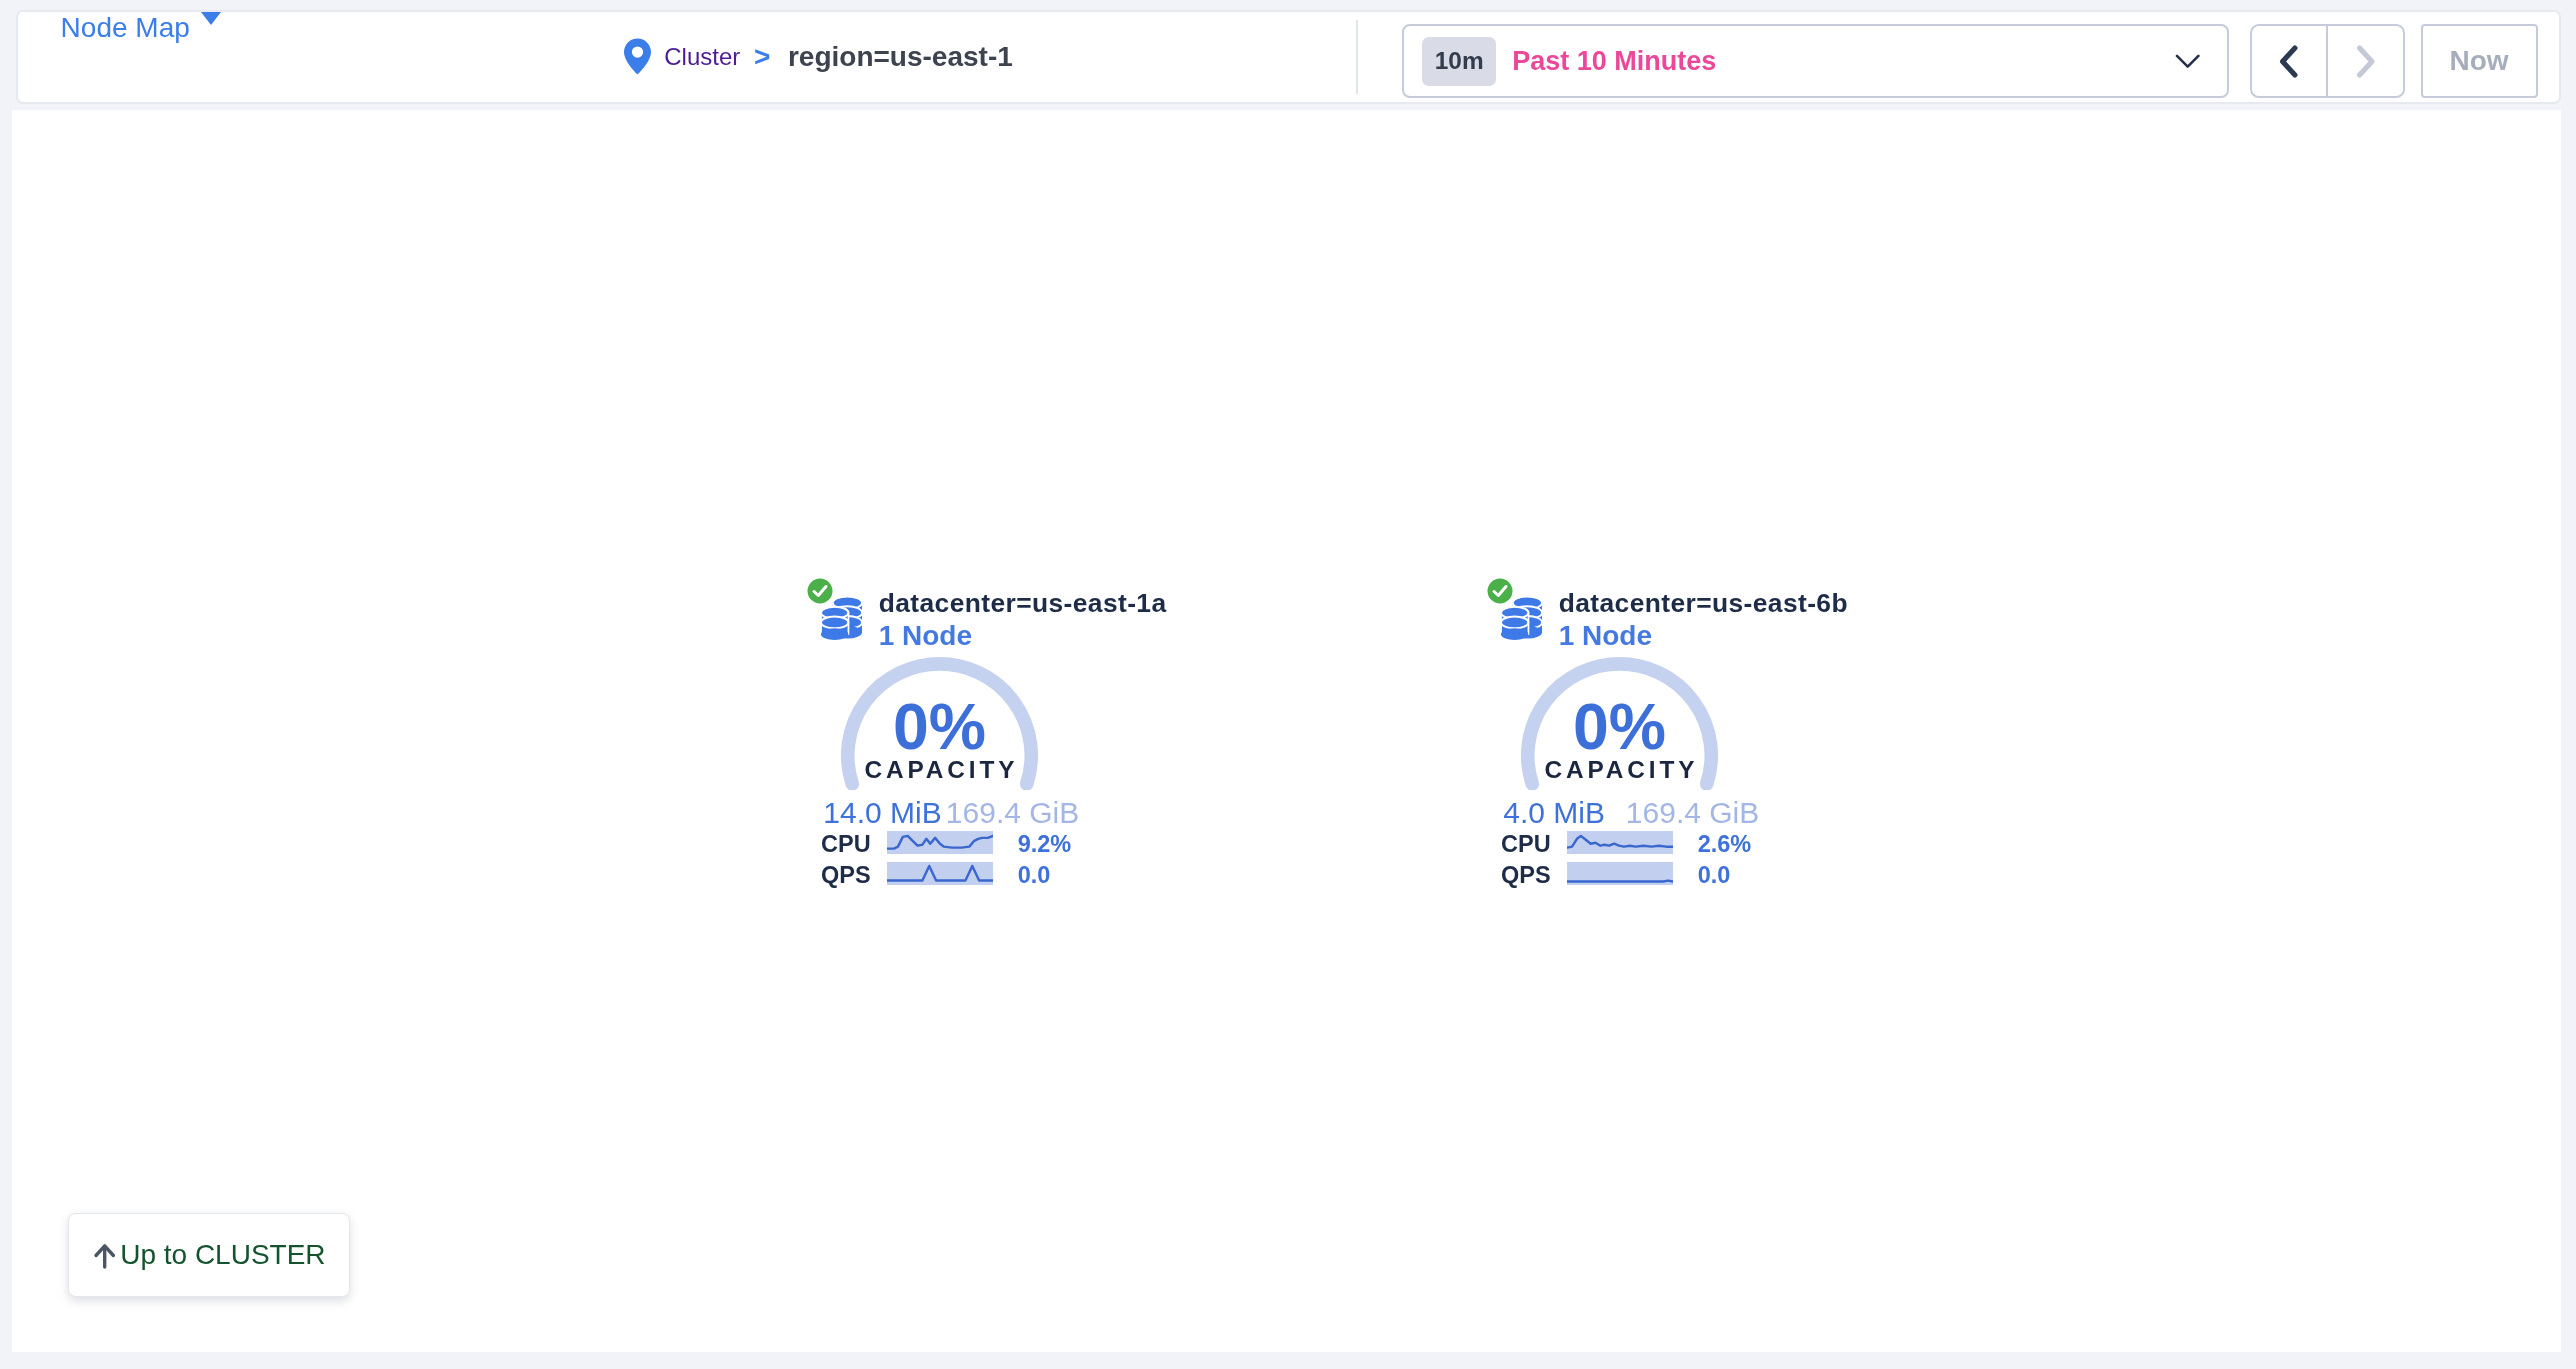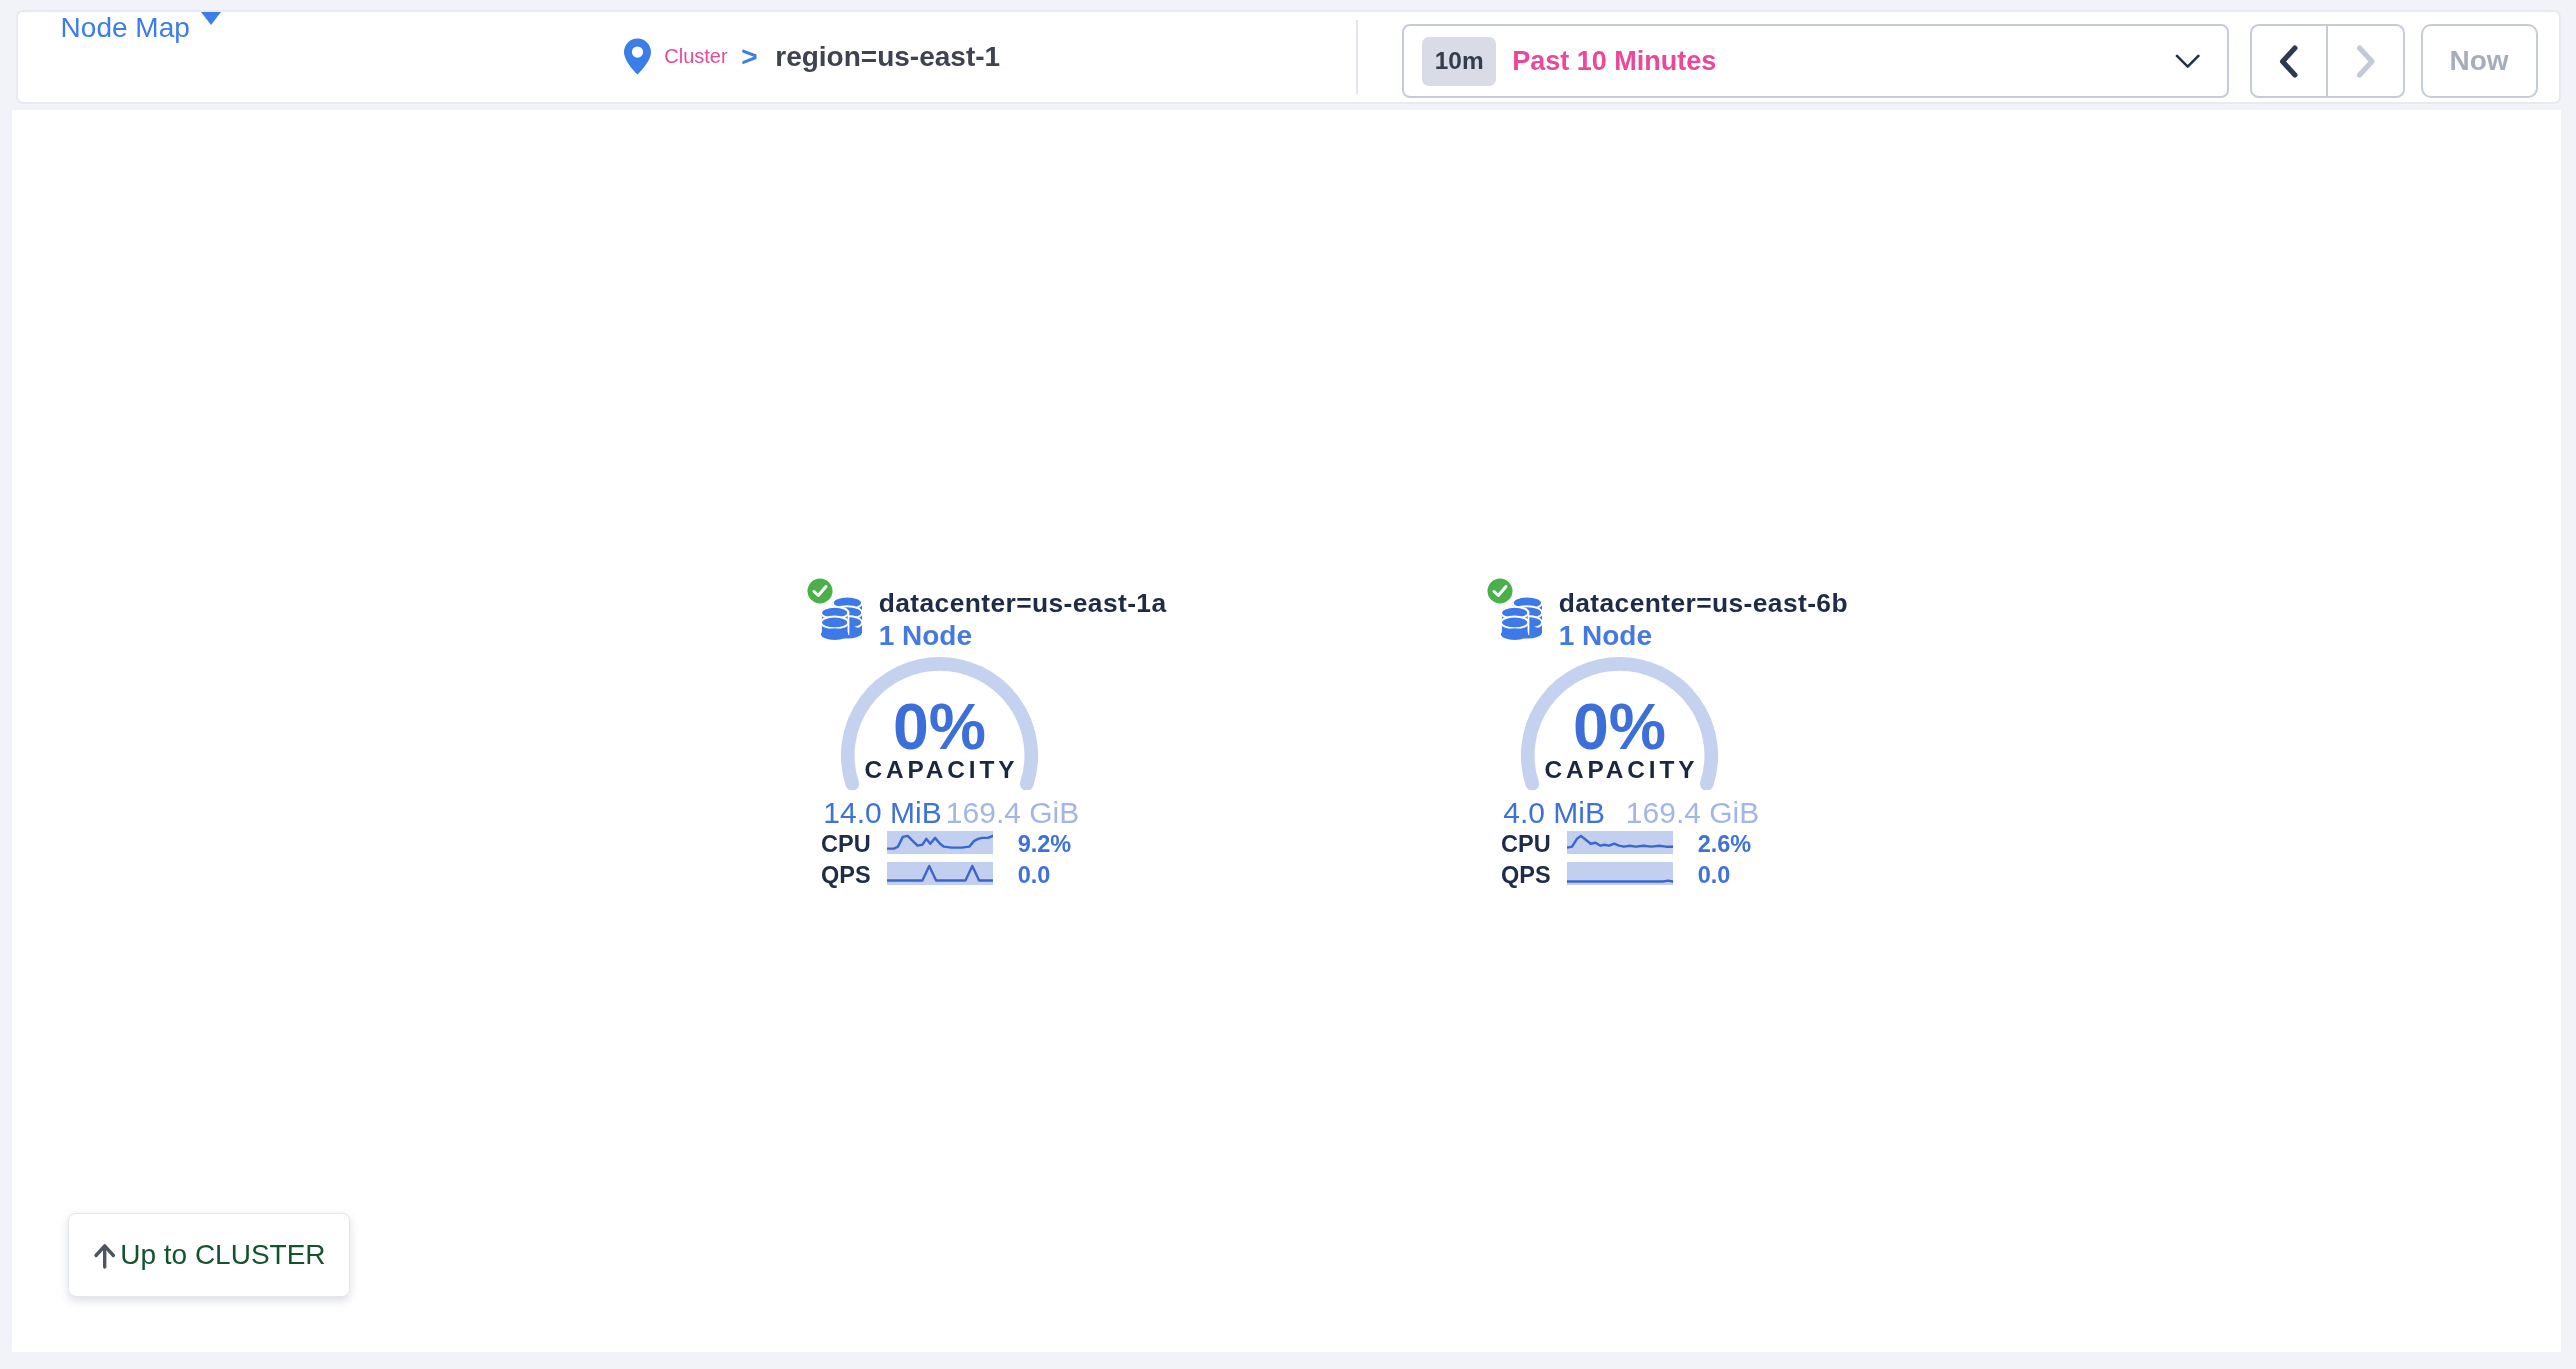--- a/index.html
+++ b/index.html
@@ -10,21 +10,21 @@
   .topbar {
     position:absolute; left:15.6px; top:9.8px; width:2545px; height:94px;
     background:#fff; border:2px solid #e7e9f0; border-radius:6.8px;
   }
   .view-switcher { position:absolute; left:43px; top:0; height:72px; display:flex; align-items:flex-start; gap:11px; cursor:pointer; }
   .view-switcher .label { font-size:28px; font-weight:500; color:#3b7de9; }
   .caret-down { width:0; height:0; border-left:10.8px solid transparent; border-right:10.8px solid transparent; border-top:13.7px solid #3b7de9; }
 
   .breadcrumb { position:absolute; left:606px; top:0; height:90px; display:flex; align-items:center; gap:13.7px; }
   .breadcrumb .pin { display:flex; align-items:center; }
-  .crumb-link { font-size:20px; color:#ec4899; font-weight:500; cursor:pointer; }
+  .crumb-link { font-size:24px; color:#4c1d95; font-weight:500; cursor:pointer; }
   .crumb-sep  { font-size:28px; color:#3b7de9; font-weight:700; }
   .crumb-current { font-size:28px; color:#3d4450; font-weight:600; margin-left:3.9px; }
 
   .topbar-divider { position:absolute; left:1338px; top:7.8px; height:74px; width:2px; background:#e2e5ec; }
 
   .time-select {
     position:absolute; left:1384px; top:12.7px; width:827px; height:74px;
     background:#fff; border:2px solid #c6cbdb; border-radius:7.8px;
     display:flex; align-items:center; cursor:pointer;
   }
@@ -38,21 +38,21 @@
 
   .nav-arrows {
     position:absolute; left:2232px; top:12.7px; width:155px; height:74px;
     border:2px solid #c6cbdb; border-radius:8.8px; background:#fff; display:flex;
   }
   .nav-btn { flex:1; display:flex; align-items:center; justify-content:center; cursor:pointer; }
   .nav-btn.prev { border-right:2px solid #c6cbdb; }
 
   .now-btn {
     position:absolute; left:2403px; top:12.7px; width:117px; height:74px;
-    border:2px solid #c6cbdb; border-radius:10px; background:#fff;
+    border:2px solid #c6cbdb; border-radius:4px; background:#fff;
     font-family:"Liberation Sans", sans-serif;
     font-size:28px; font-weight:700; color:#a6adbd; cursor:pointer;
   }
 
   
   .canvas { position:absolute; left:11.7px; top:110px; width:2549px; height:1242px; background:#fff; }
 
   
   .dc-group { position:absolute; width:293px; height:333px; cursor:pointer; }
   .dc-group.a { left:792px; top:463px; }

